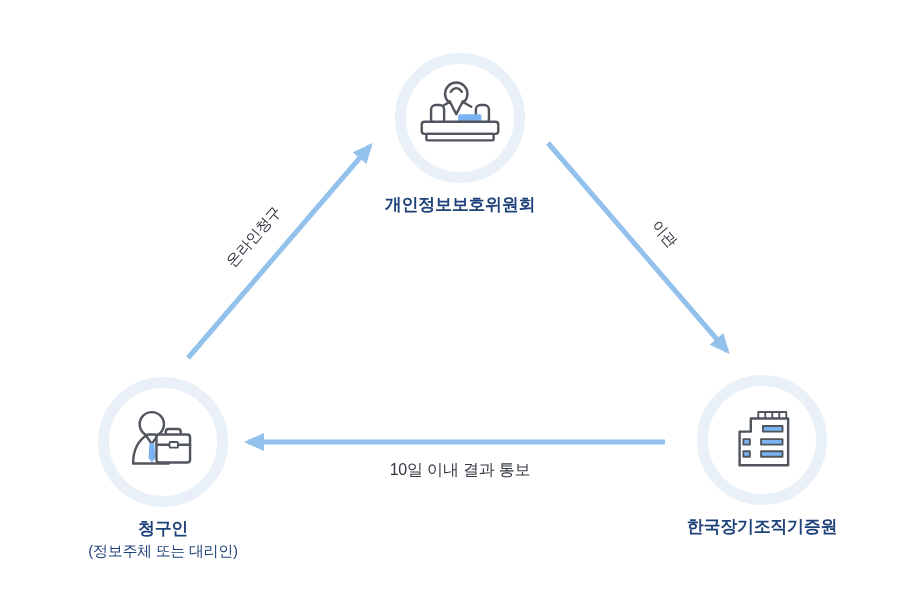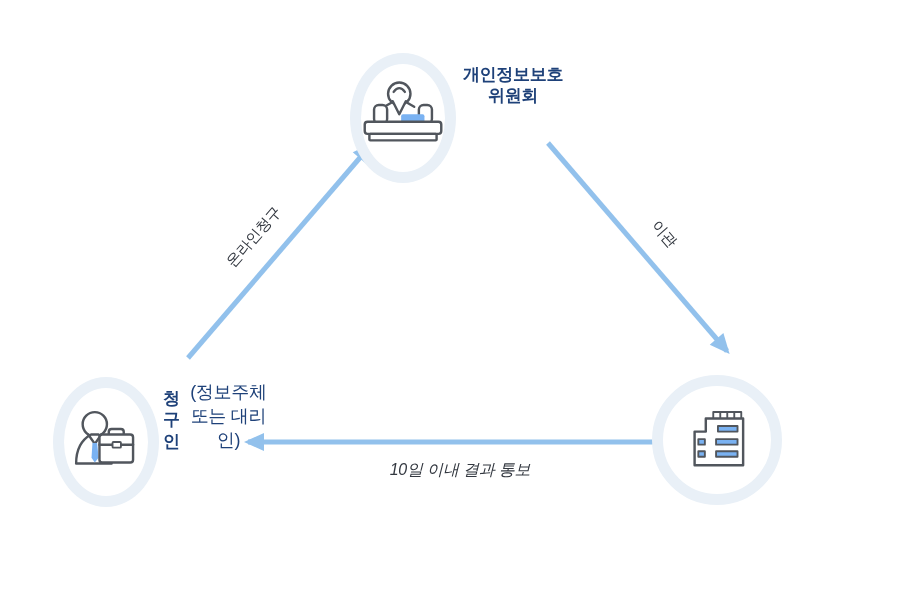--- a/index.html
+++ b/index.html
@@ -2,40 +2,40 @@
 <html><head>
 <meta charset="utf-8">
 <title>Diagram</title>
 <style>
   html,body{margin:0;padding:0;background:#ffffff;}
   .stage{
     position:relative;width:910px;height:612px;background:#ffffff;overflow:hidden;
     font-family:"Liberation Sans","DejaVu Sans",sans-serif;
   }
   .arrow-layer{position:absolute;left:0;top:0;width:910px;height:612px;z-index:1;}
-  .node{position:absolute;width:220px;display:flex;flex-direction:row;align-items:flex-start;z-index:2;}
+  .node{position:absolute;width:220px;display:flex;flex-direction:column;align-items:center;z-index:2;}
   .ring{
     box-sizing:border-box;width:130px;height:130px;border-radius:50%;
     border:11px solid #e9f0f7;background:#ffffff;
     display:flex;align-items:center;justify-content:center;
   }
   .node-label{
     margin-top:11px;font-size:17px;font-weight:bold;color:#1e4179;
     letter-spacing:-0.3px;text-align:center;line-height:1.25;
   }
   .node-sublabel{
-    margin-top:3px;font-size:18px;font-weight:normal;color:#1e4179;
+    margin-top:3px;font-size:15px;font-weight:normal;color:#1e4179;
     letter-spacing:-0.3px;text-align:center;
   }
   .edge-label{
     position:absolute;z-index:2;font-size:15px;color:#333840;letter-spacing:-0.2px;white-space:nowrap;
   }
   .edge-label.online{left:254px;top:237px;transform:translate(-50%,-50%) rotate(-49deg);}
   .edge-label.transfer{left:664px;top:234px;transform:translate(-50%,-50%) rotate(49deg);}
-  .edge-label.result{left:460px;top:470px;transform:translate(-50%,-50%);font-size:16px;font-style:italic;}
+  .edge-label.result{left:460px;top:470px;transform:translate(-50%,-50%);font-size:16px;}
   .icon-svg{display:block;}
 </style>
 </head>
 <body>
 
 <div class="stage">
 
   <svg class="arrow-layer" width="910" height="612" viewBox="0 0 910 612">
     <defs>
       <marker id="ah" markerUnits="userSpaceOnUse" markerWidth="22" markerHeight="20" refX="17" refY="10" orient="auto">
@@ -92,15 +92,16 @@
         <rect x="41" y="10" width="30" height="8" fill="#ffffff" stroke-width="2"></rect>
         <path d="M48.5,10 V18 M56,10 V18 M63.5,10 V18" stroke-width="2"></path>
         <path d="M33,17 H73 V67 H21 V31 H33 Z" fill="#ffffff"></path>
         <rect x="46" y="25" width="21" height="6" fill="#7ab2f2" stroke-width="2"></rect>
         <rect x="44" y="39" width="23" height="6" fill="#7ab2f2" stroke-width="2"></rect>
         <rect x="44" y="52" width="23" height="6" fill="#7ab2f2" stroke-width="2"></rect>
         <rect x="25" y="39" width="7" height="6" fill="#7ab2f2" stroke-width="2"></rect>
         <rect x="25" y="52" width="7" height="6" fill="#7ab2f2" stroke-width="2"></rect>
       </svg>
     </div>
+    <div class="node-label">한국장기조직기증원</div>
   </div>
 
 </div>
 
 </body></html>

